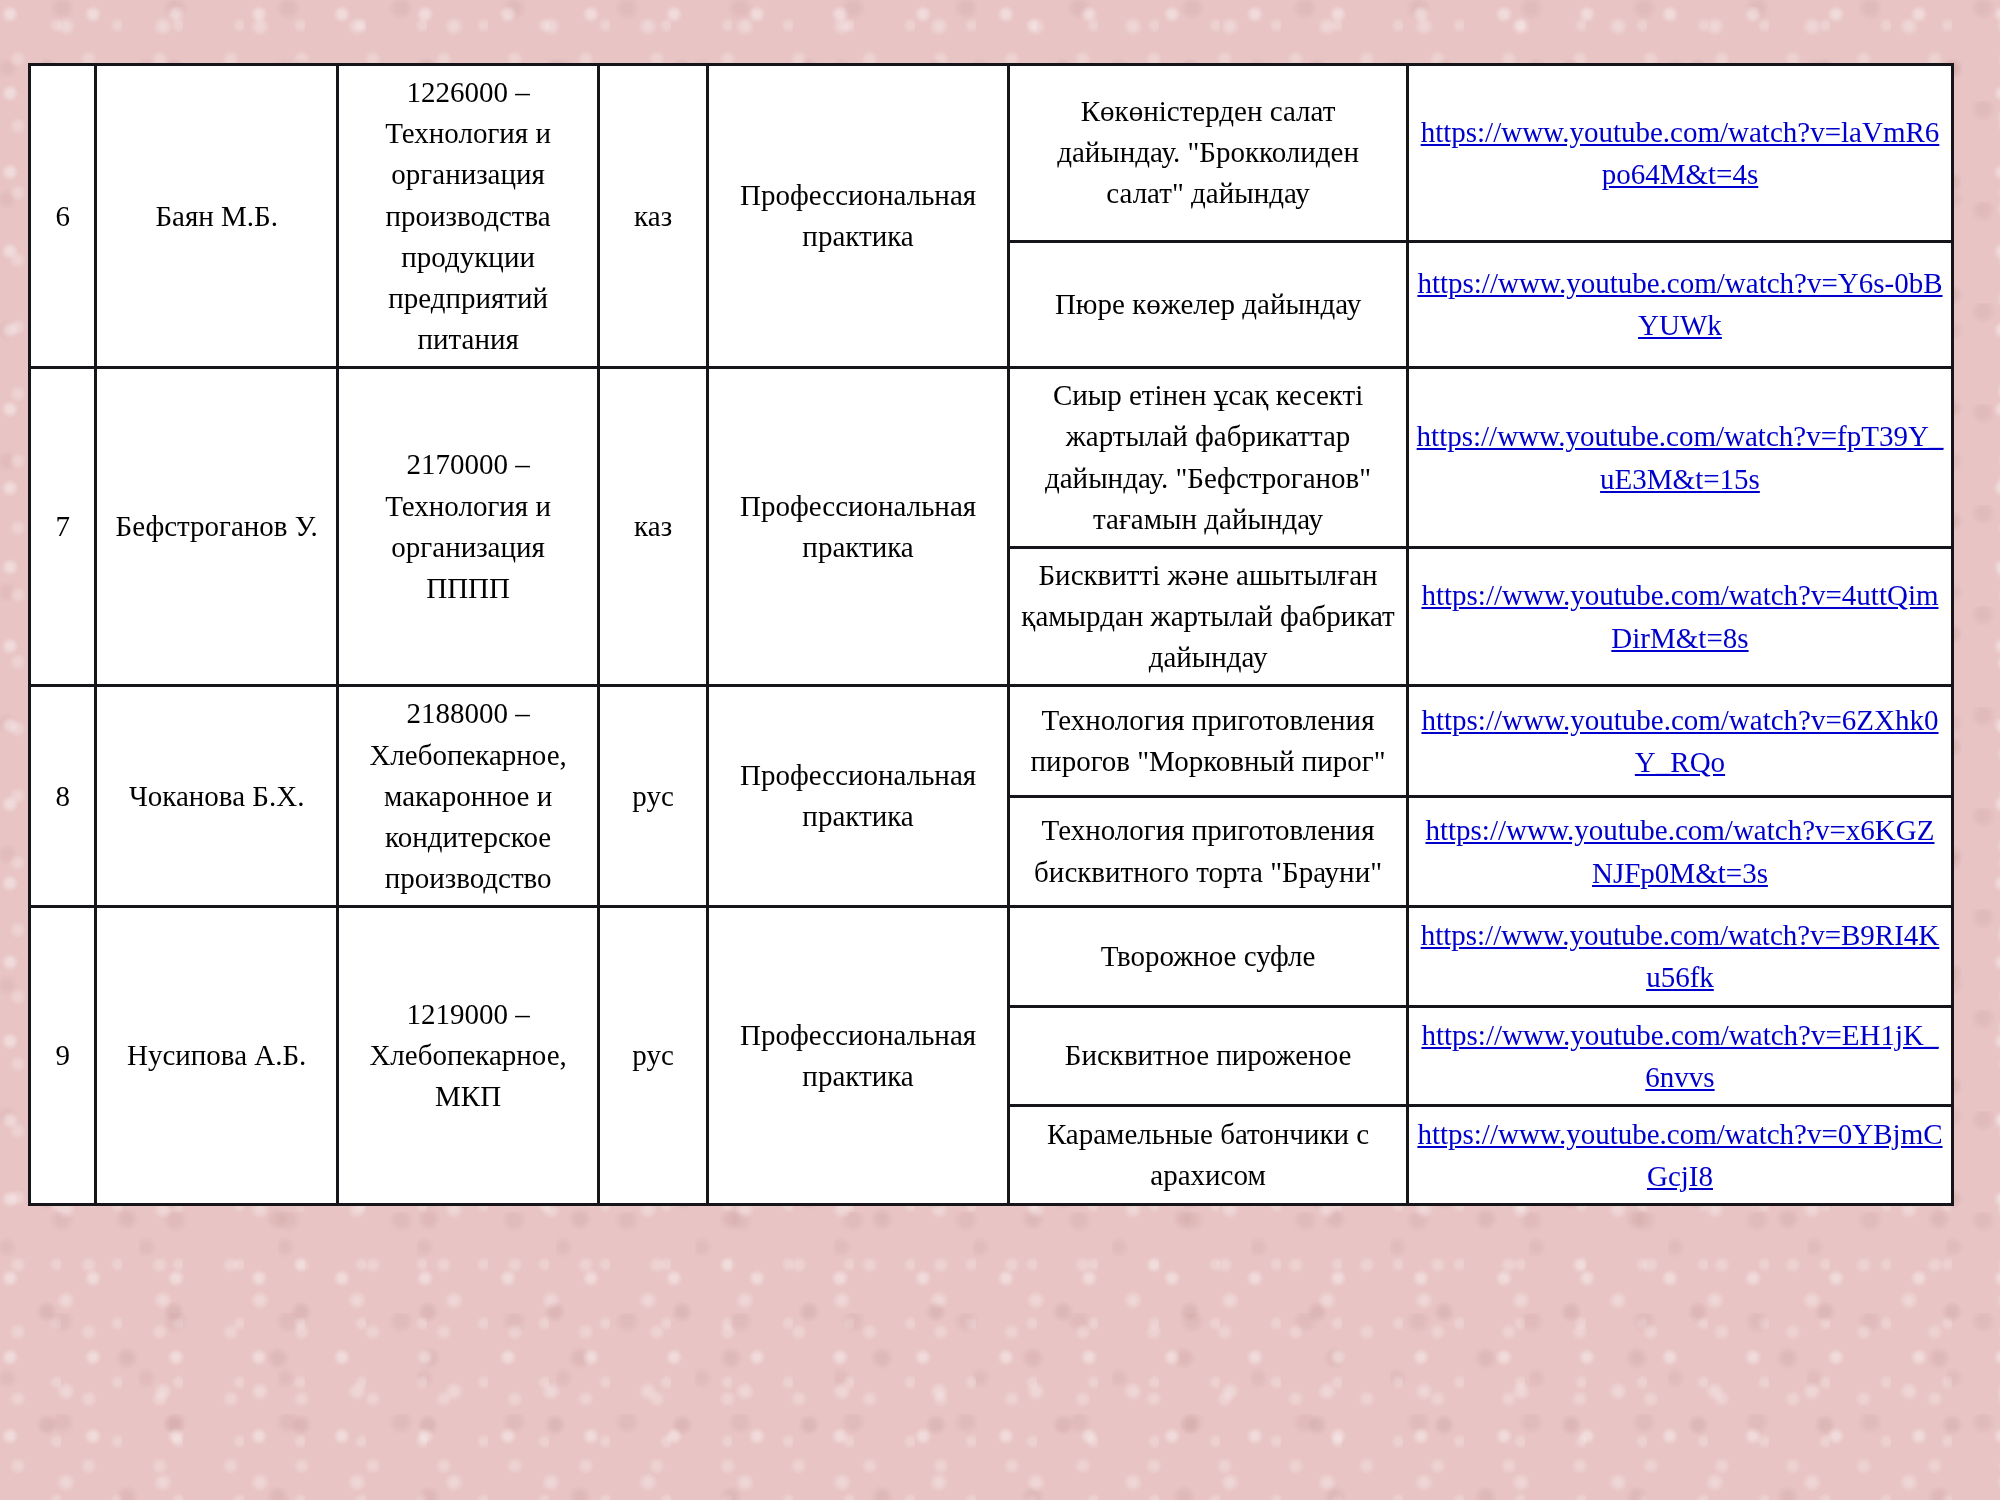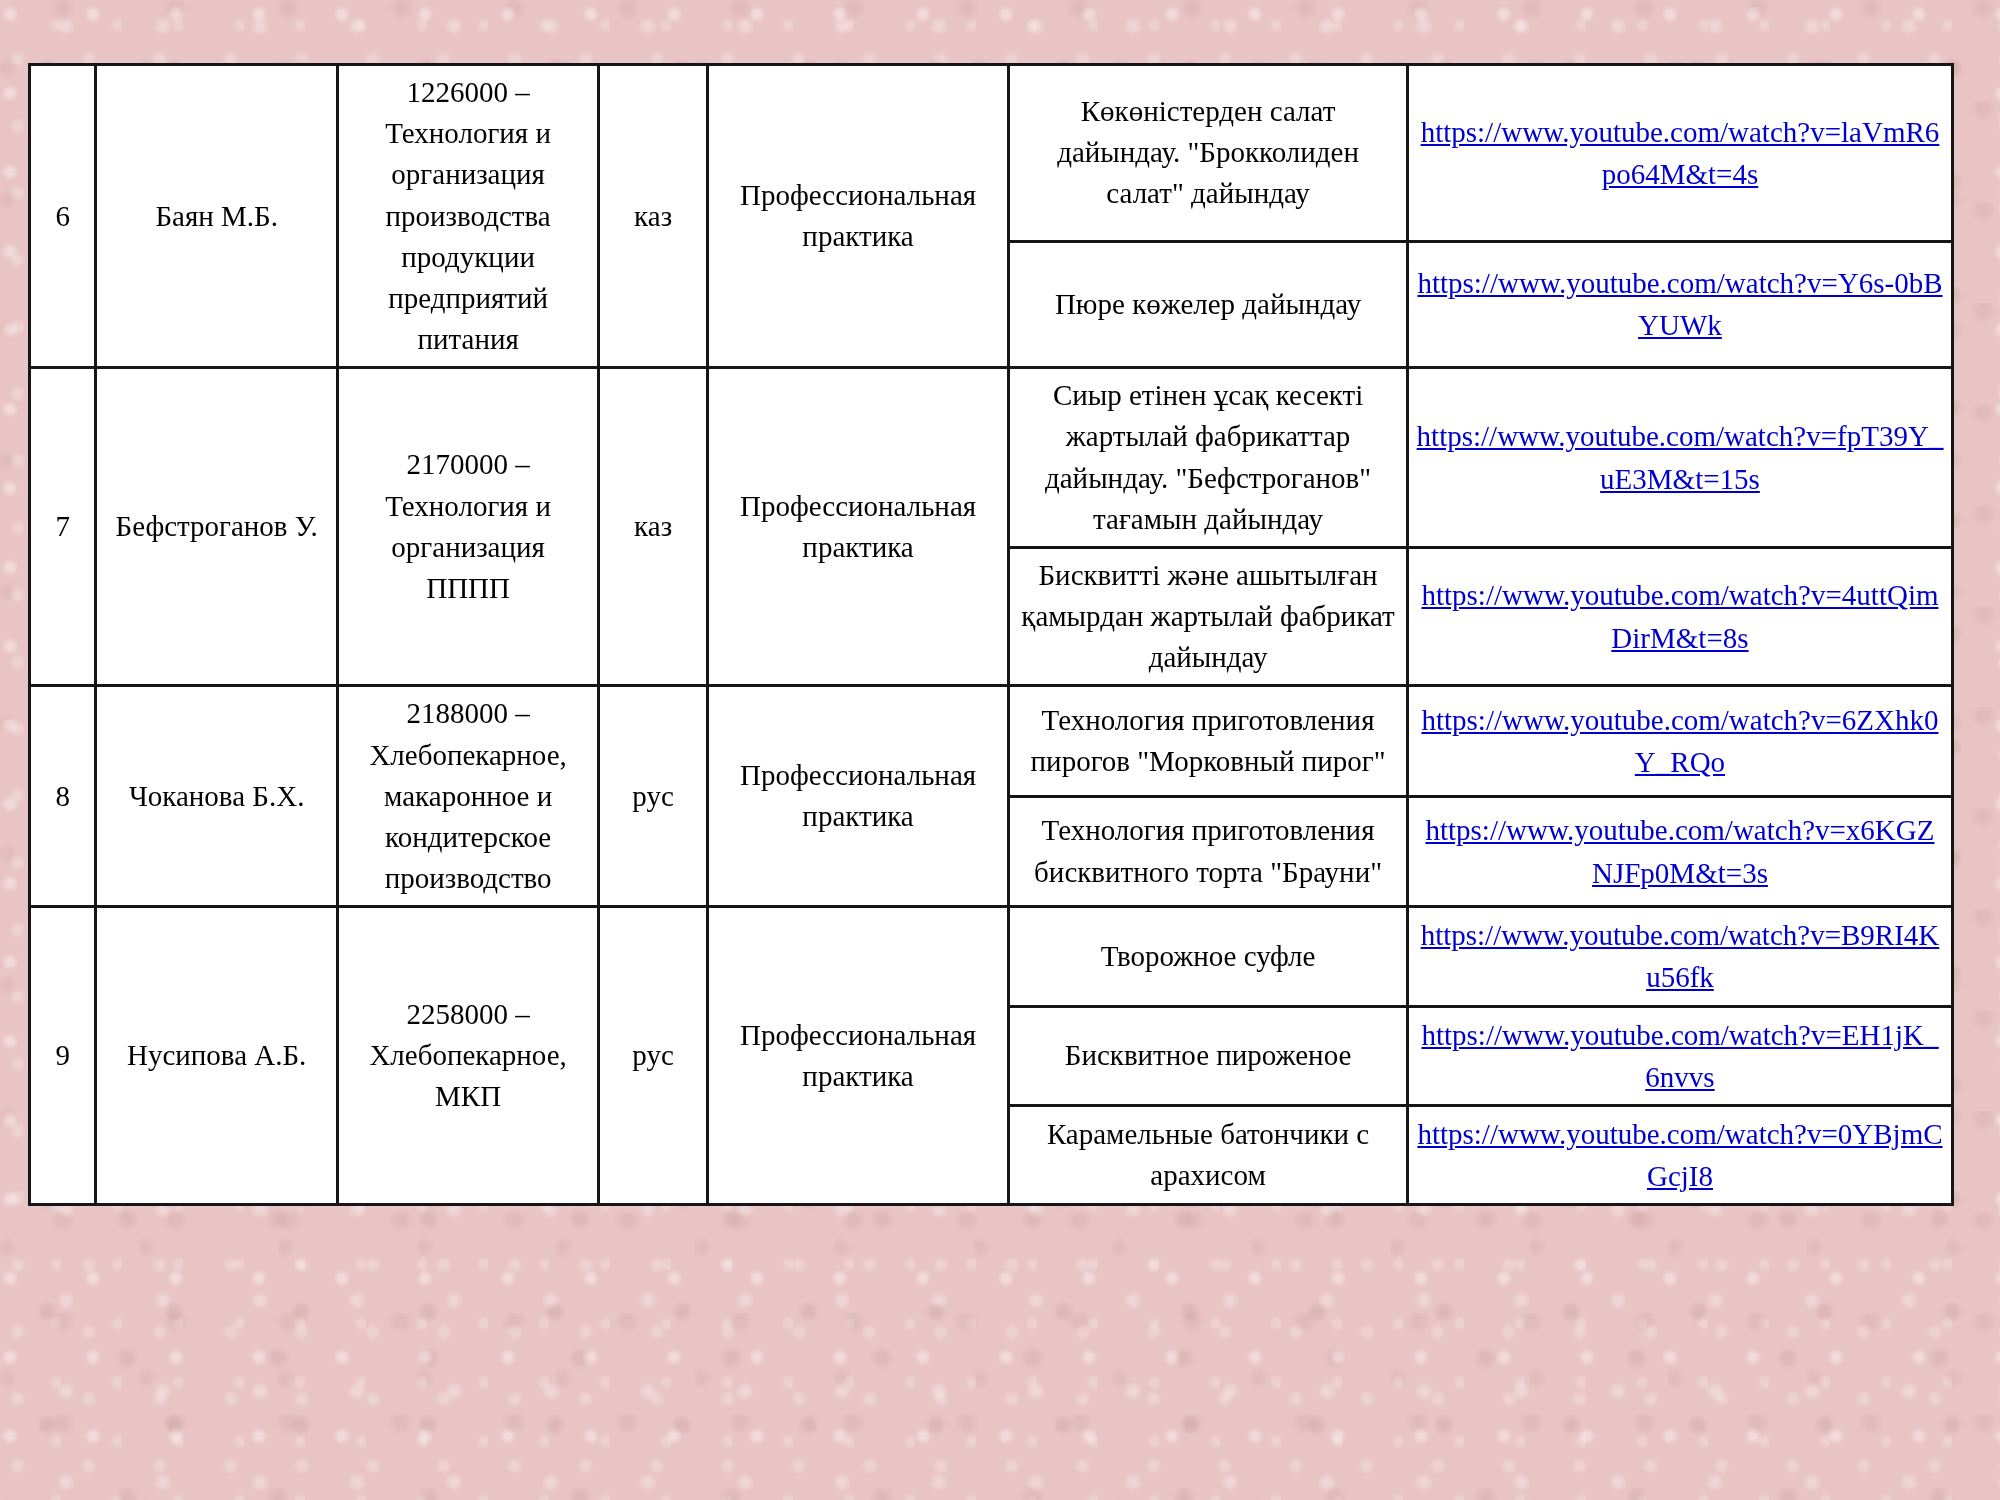--- a/index.html
+++ b/index.html
@@ -147,21 +147,21 @@
           <td class="topic-cell">Технология приготовления пирогов "Морковный пирог"</td>
           <td class="link-cell link-left"><span class="link-text">https://www.youtube.com/watch?v=6ZXhk0Y_RQo</span></td>
         </tr>
         <tr>
           <td class="topic-cell">Технология приготовления бисквитного торта "Брауни"</td>
           <td class="link-cell link-left"><span class="link-text">https://www.youtube.com/watch?v=x6KGZNJFp0M&amp;t=3s</span></td>
         </tr>
         <tr>
           <td class="num-cell" rowspan="3">9</td>
           <td class="name-cell" rowspan="3">Нусипова А.Б.</td>
-          <td class="spec-cell" rowspan="3">2258000 – Хлебопекарное, МКП</td>
+          <td class="spec-cell" rowspan="3">1219000 – Хлебопекарное, МКП</td>
           <td class="lang-cell" rowspan="3">рус</td>
           <td class="type-cell" rowspan="3">Профессиональная практика</td>
           <td class="topic-cell">Творожное суфле</td>
           <td class="link-cell link-left"><span class="link-text">https://www.youtube.com/watch?v=B9RI4Ku56fk</span></td>
         </tr>
         <tr>
           <td class="topic-cell">Бисквитное пироженое</td>
           <td class="link-cell link-left"><span class="link-text">https://www.youtube.com/watch?v=EH1jK_6nvvs</span></td>
         </tr>
         <tr>

